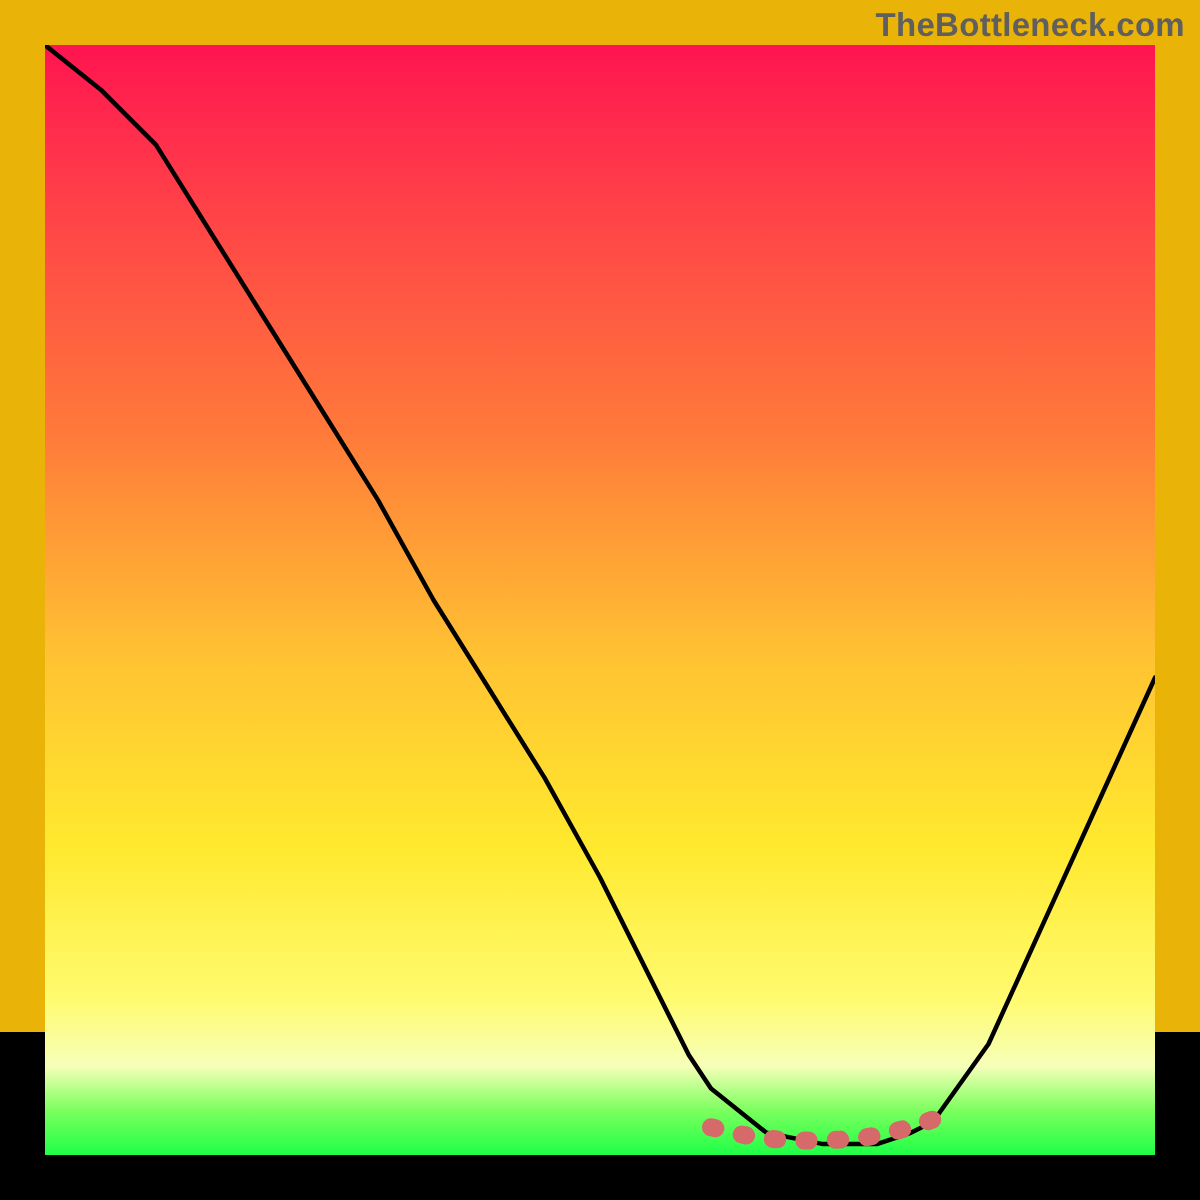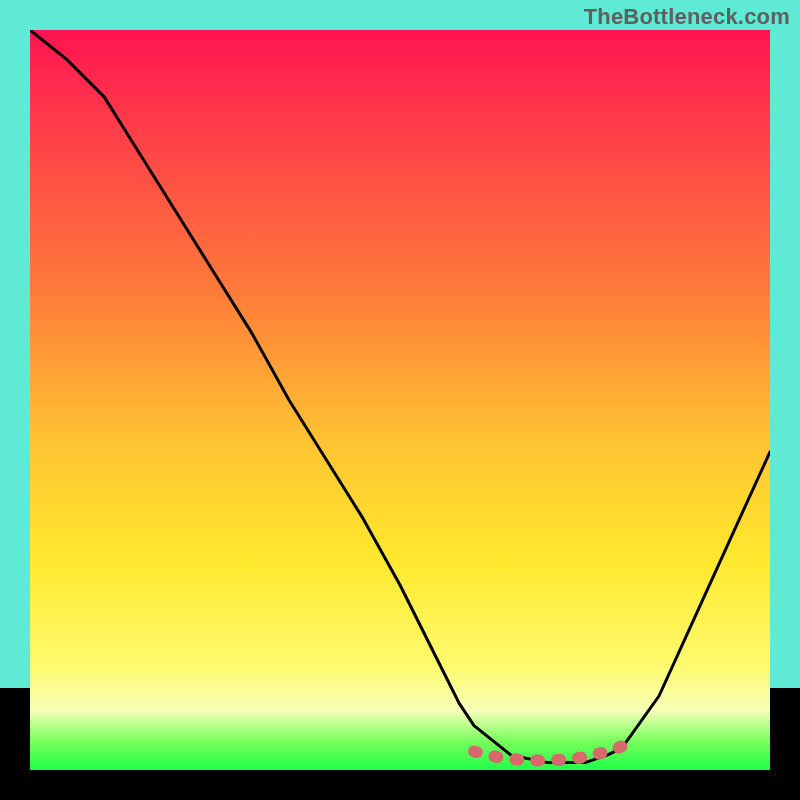--- a/index.html
+++ b/index.html
@@ -8,21 +8,21 @@
     width: 800px;
     height: 800px;
     background: #000;
     overflow: hidden;
     font-family: Arial, Helvetica, sans-serif;
   }
   .frame {
     position: relative;
     width: 800px;
     height: 688px;
-    background: #5eead4;
+    background: #eab308;
   }
   .watermark {
     position: absolute;
     top: 4px;
     right: 10px;
     color: #5f5f5f;
     font-size: 22px;
     font-weight: 600;
     letter-spacing: 0.2px;
     user-select: none;

